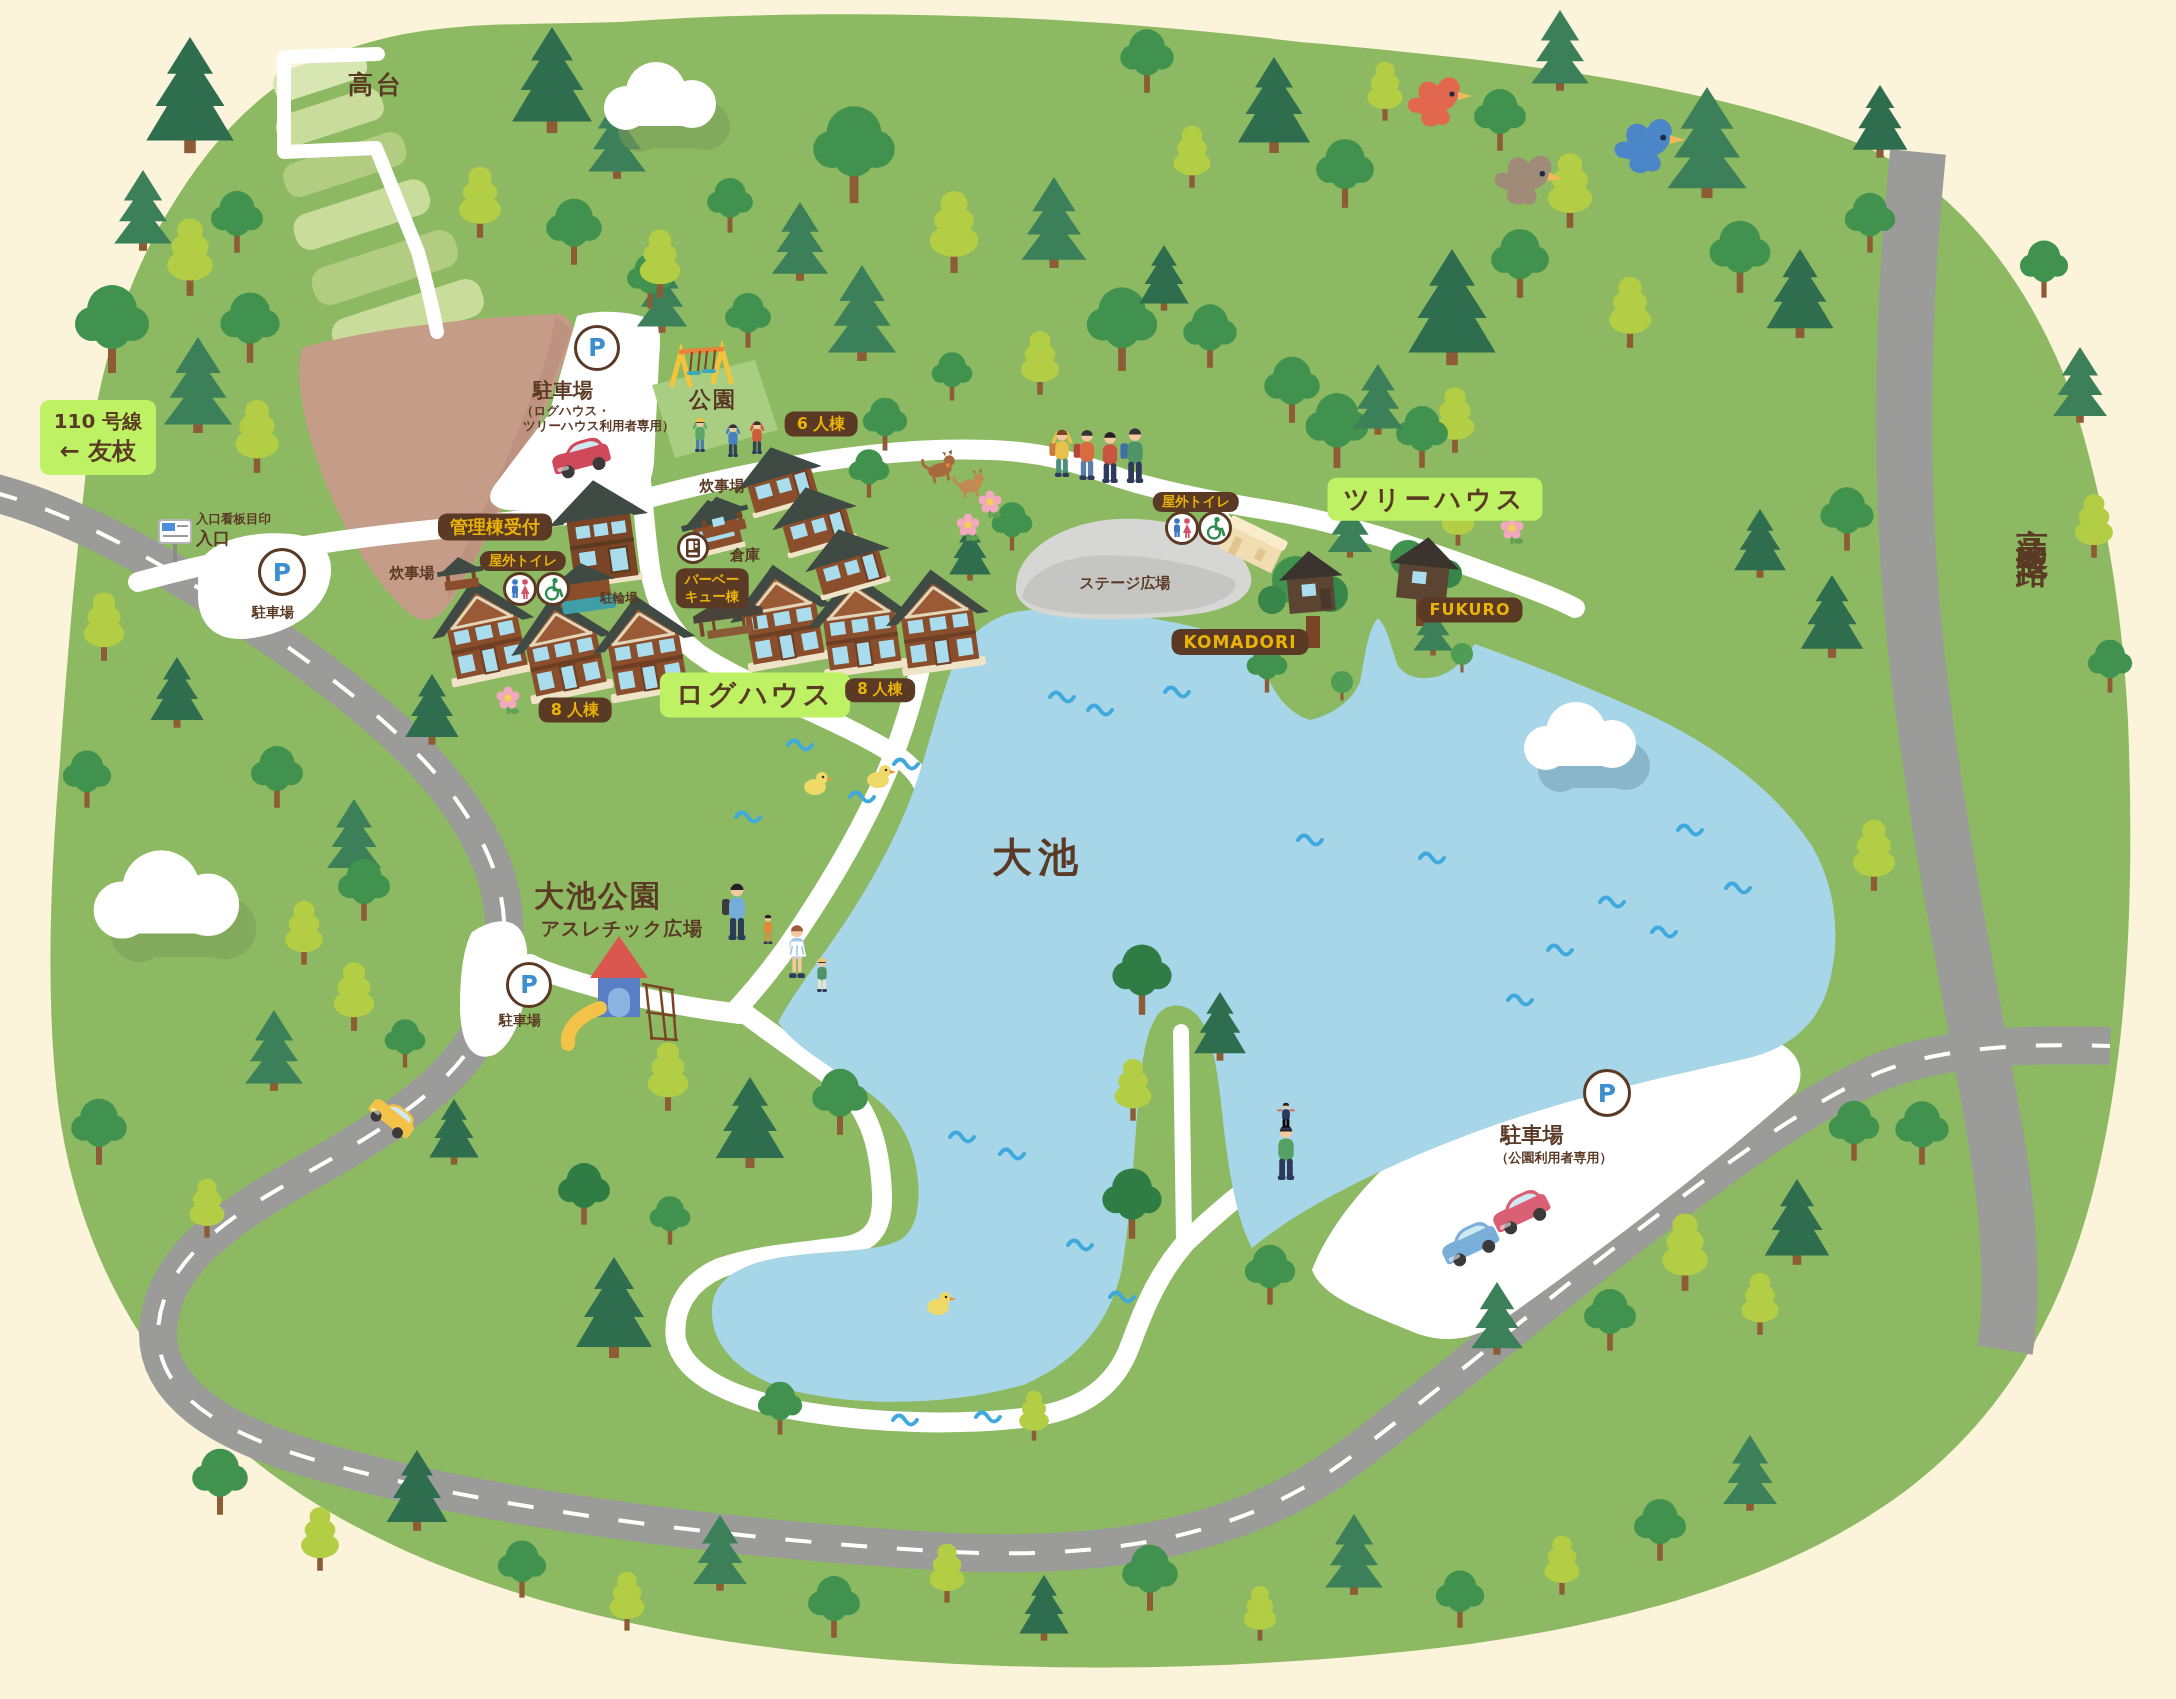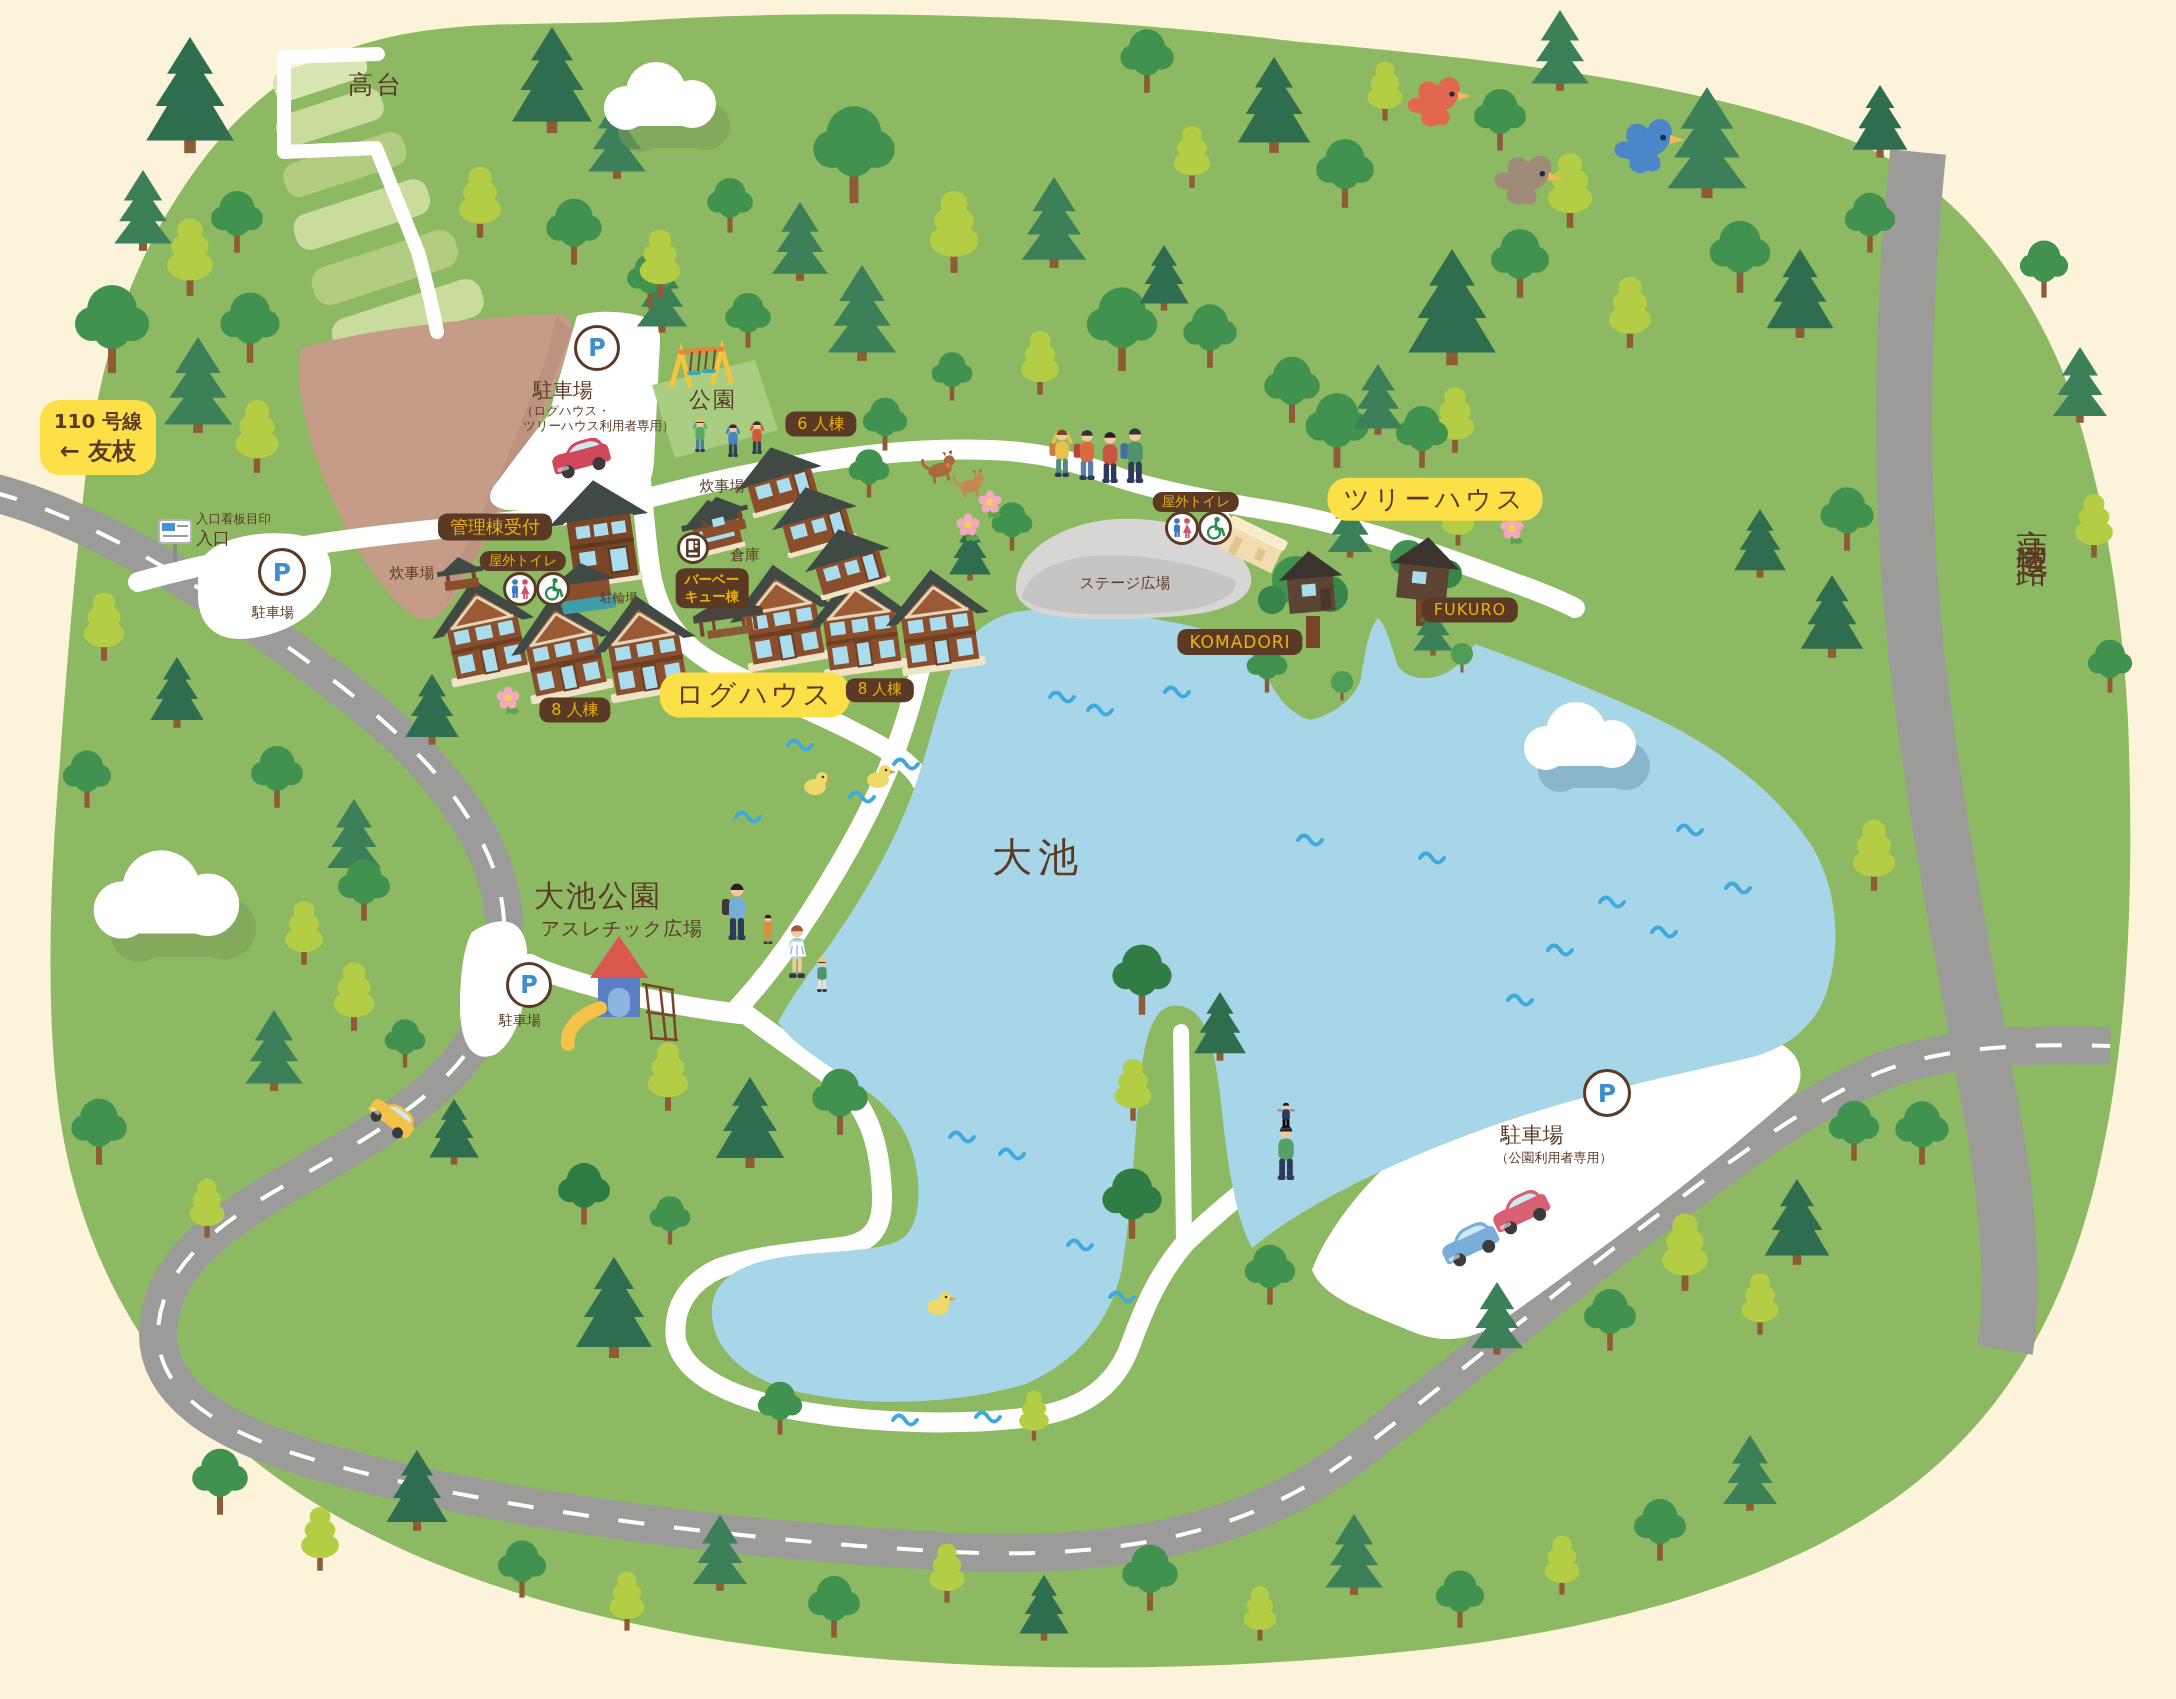--- a/index.html
+++ b/index.html
@@ -1,22 +1,22 @@
 <!DOCTYPE html>
 <html style="--cream: #FBF3DA; --park-green: #8CB961; --road-gray: #9B9B9A; --lake-blue: #A6D6E8; --wave-blue: #3FA8DC; --label-brown: #5A3A25; --p-blue: #3E8FD0; --path-white: #FFFFFF; --stage-gray: #D6D7D4; --roof-dark: #3F4A44; --wall-brown: #8A4E2C; --window-blue: #A9DCEC; --light-leaf: #B3CE45; --conifer-dark: #2E6E4F;"><head>
 <meta charset="utf-8">
 <style>
   html,body{margin:0;padding:0;}
   #stage{position:relative;width:2176px;height:1699px;background:var(--cream,#FBF3DA);
     font-family:"DejaVu Sans",sans-serif;overflow:hidden;}
   #art{position:absolute;left:0;top:0;}
-  .t{position:absolute;color:var(--label-brown,#5A3A25);font-weight:normal;white-space:nowrap;
+  .t{position:absolute;color:var(--label-brown,#5A3A25);font-weight:bold;white-space:nowrap;
      transform:translate(-50%,-50%);line-height:1.18;text-align:center;}
   .bx{background:var(--label-brown,#5A3A25);color:#eab308;border-radius:9px;padding:3px 12px;}
-  .wbx{background:#fde047;color:var(--label-brown,#5A3A25);border-radius:20px;padding:6px 16px;}
+  .wbx{background:#bef264;color:var(--label-brown,#5A3A25);border-radius:9px;padding:6px 16px;}
   .left{transform:none;text-align:left;}
   .pmark{position:absolute;transform:translate(-50%,-50%);background:#fff;
      border:3.5px solid var(--label-brown,#5A3A25);color:var(--p-blue,#3E8FD0);
      border-radius:50%;display:flex;align-items:center;justify-content:center;
      font-weight:900;}
   .vert{writing-mode:vertical-rl;transform:none;}
 </style>
 </head>
 <body>
 

